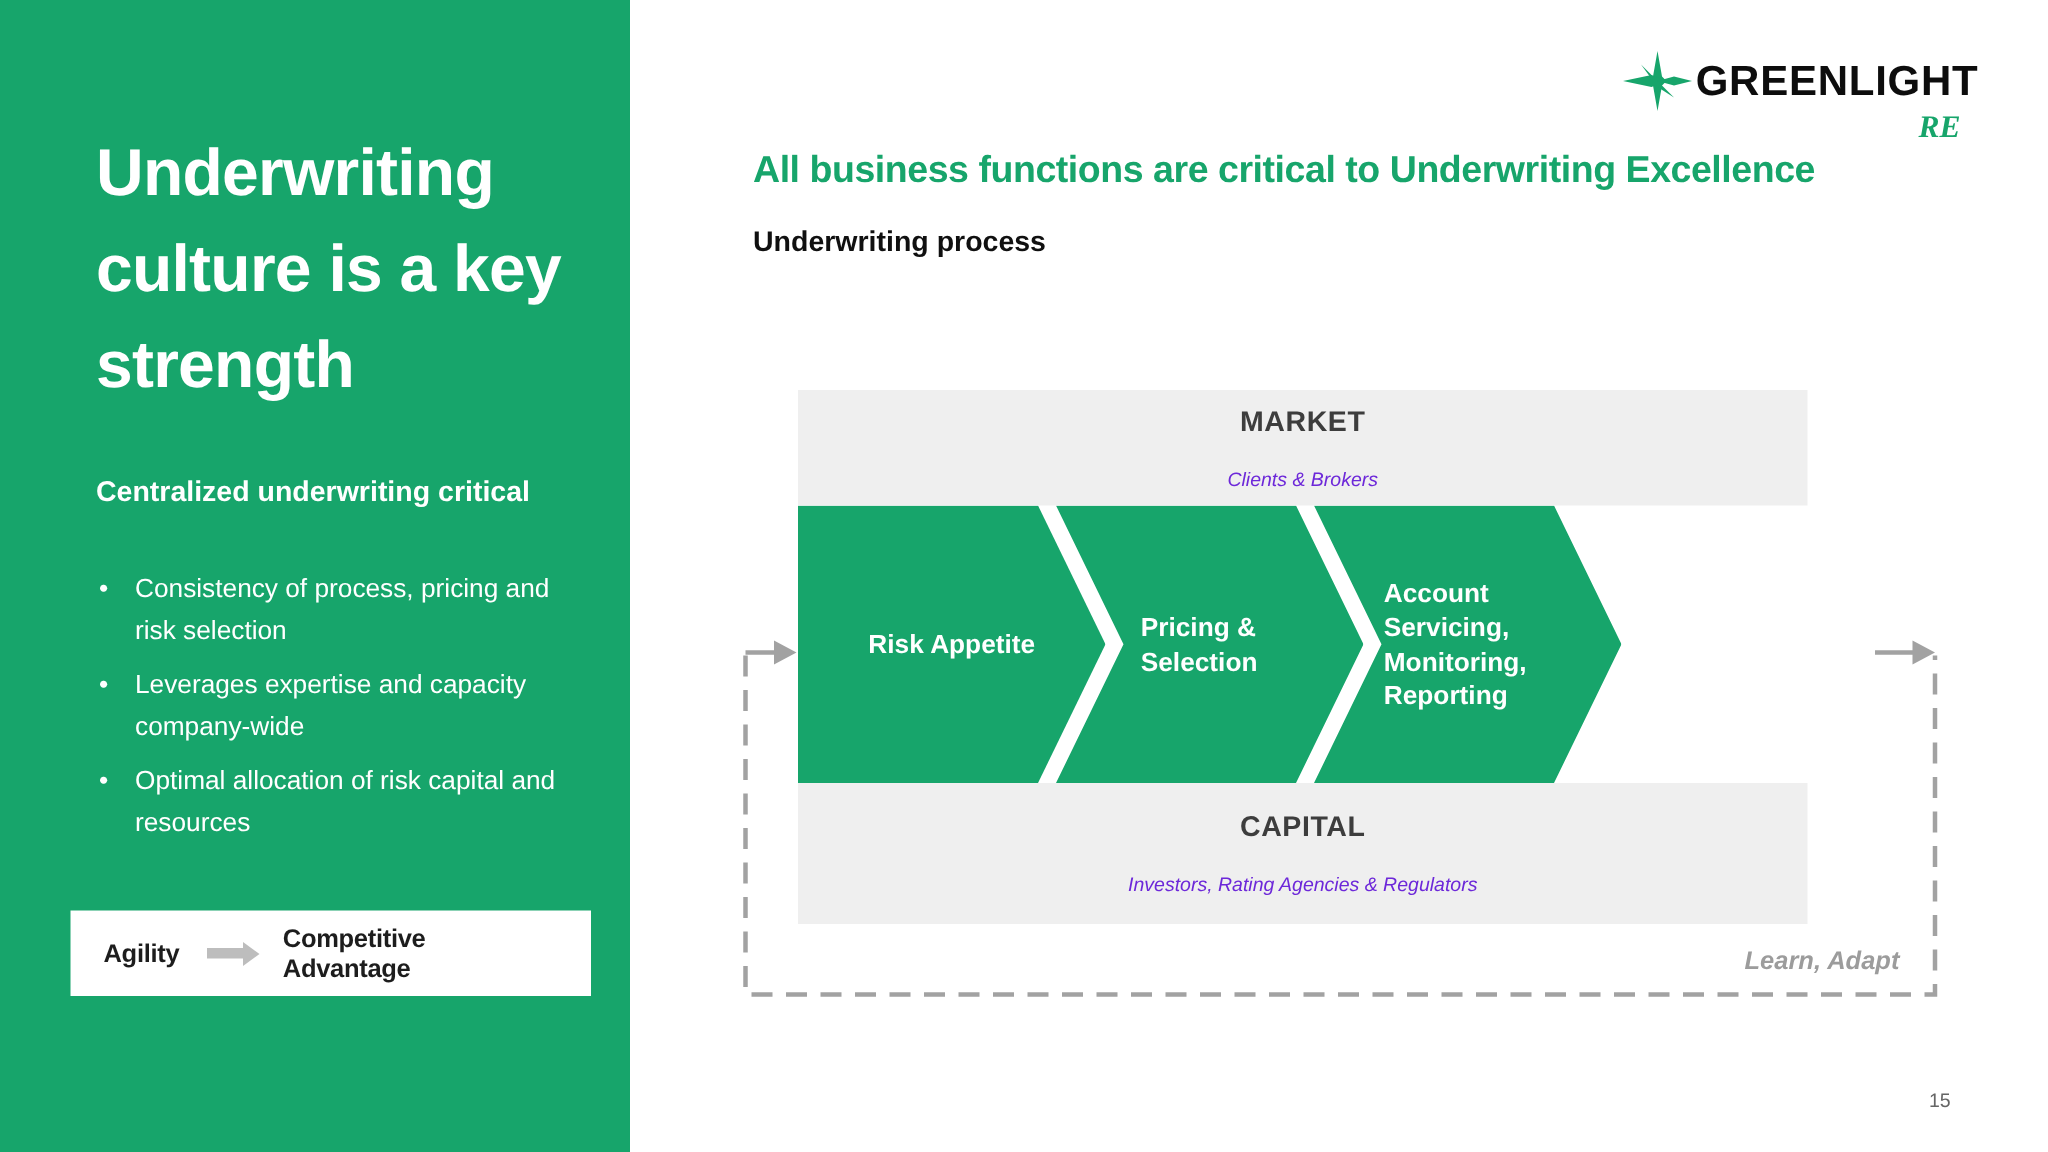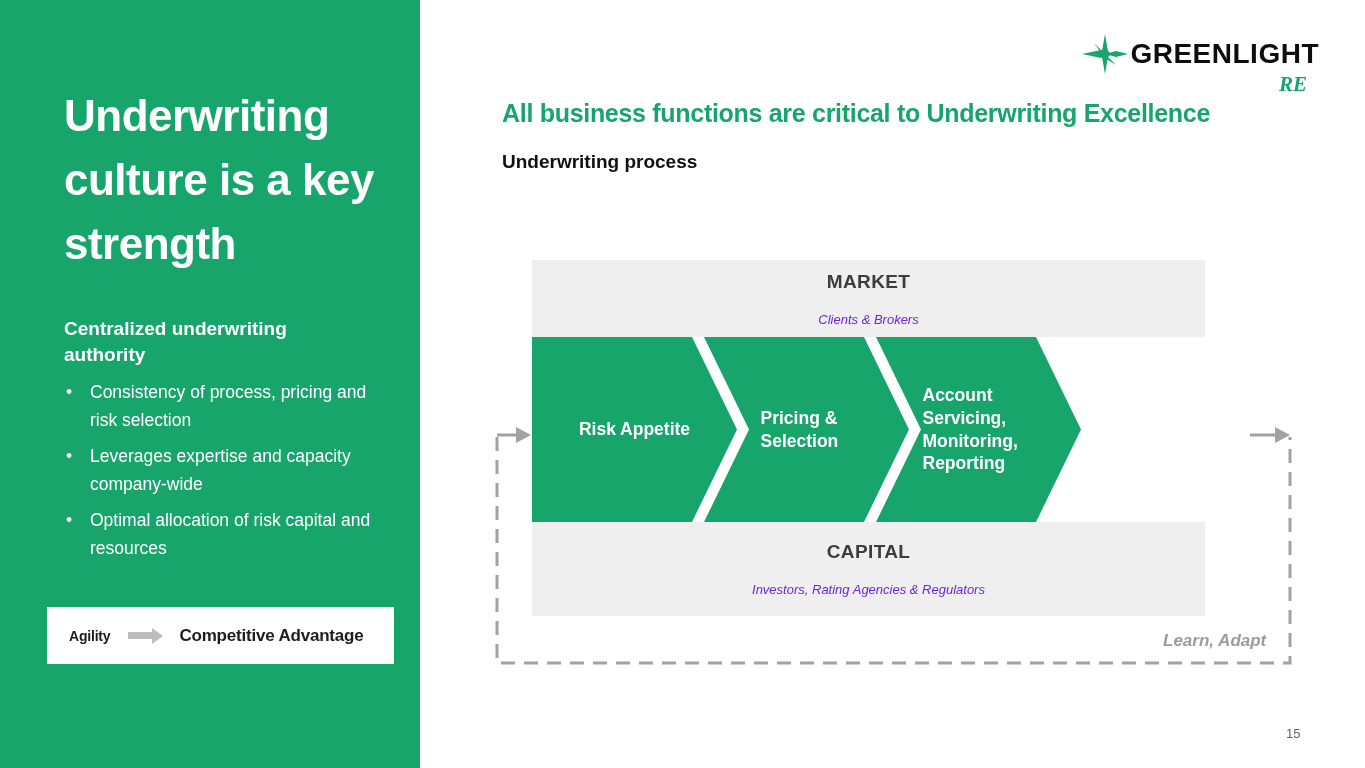--- a/index.html
+++ b/index.html
@@ -12,21 +12,21 @@
   .sidebar-title { position:absolute; left:64px; top:84px; width:330px; color:#ffffff;
                    font-size:44px; font-weight:700; line-height:64px; letter-spacing:-0.5px; }
   .sidebar-subtitle { position:absolute; left:64px; top:316px; width:300px; color:#ffffff;
                       font-size:19px; font-weight:700; line-height:26px; }
   .sidebar-bullets { position:absolute; left:64px; top:378px; width:310px; list-style:none; }
   .sidebar-bullets li { position:relative; padding-left:26px; color:#ffffff; font-size:17.5px;
                         line-height:28px; margin-bottom:8px; }
   .sidebar-bullets li::before { content:"•"; position:absolute; left:2px; top:0; color:#ffffff; }
   .callout { position:absolute; left:47px; top:607px; width:347px; height:57px; background:#ffffff;
              display:flex; align-items:center; padding:0 22px; }
-  .callout-left { font-size:14px; font-weight:700; color:#1d1d1d; letter-spacing:-0.2px; }
+  .callout-left { font-size:17px; font-weight:700; color:#1d1d1d; letter-spacing:-0.2px; }
   .callout-arrow { display:flex; align-items:center; margin:0 16px 0 18px; }
   .callout-arrow .shaft { width:24px; height:7px; background:#bdbdbd; }
   .callout-arrow .head { width:0; height:0; border-top:8px solid transparent;
                          border-bottom:8px solid transparent; border-left:11px solid #bdbdbd; }
   .callout-right { font-size:17px; font-weight:700; color:#1d1d1d; letter-spacing:-0.2px; }
 
   
   .logo { position:absolute; right:46px; top:34px; display:flex; flex-direction:column; align-items:flex-end; }
   .logo-row { display:flex; align-items:center; }
   .logo-star { margin-right:2px; }
@@ -66,21 +66,21 @@
 
   .page-number { position:absolute; left:1286px; top:726px; font-size:13px; color:#666666; }
 </style>
 </head>
 <body>
 
 <div class="slide">
 
   <div class="sidebar">
     <div class="sidebar-title">Underwriting culture is a key strength</div>
-    <div class="sidebar-subtitle">Centralized underwriting authority</div>
+    <div class="sidebar-subtitle">Centralized underwriting critical</div>
     <ul class="sidebar-bullets">
       <li>Consistency of process, pricing and risk selection</li>
       <li>Leverages expertise and capacity company-wide</li>
       <li>Optimal allocation of risk capital and resources</li>
     </ul>
     <div class="callout">
       <span class="callout-left">Agility</span>
       <span class="callout-arrow">
         <span class="shaft"></span>
           <span class="head"></span>

